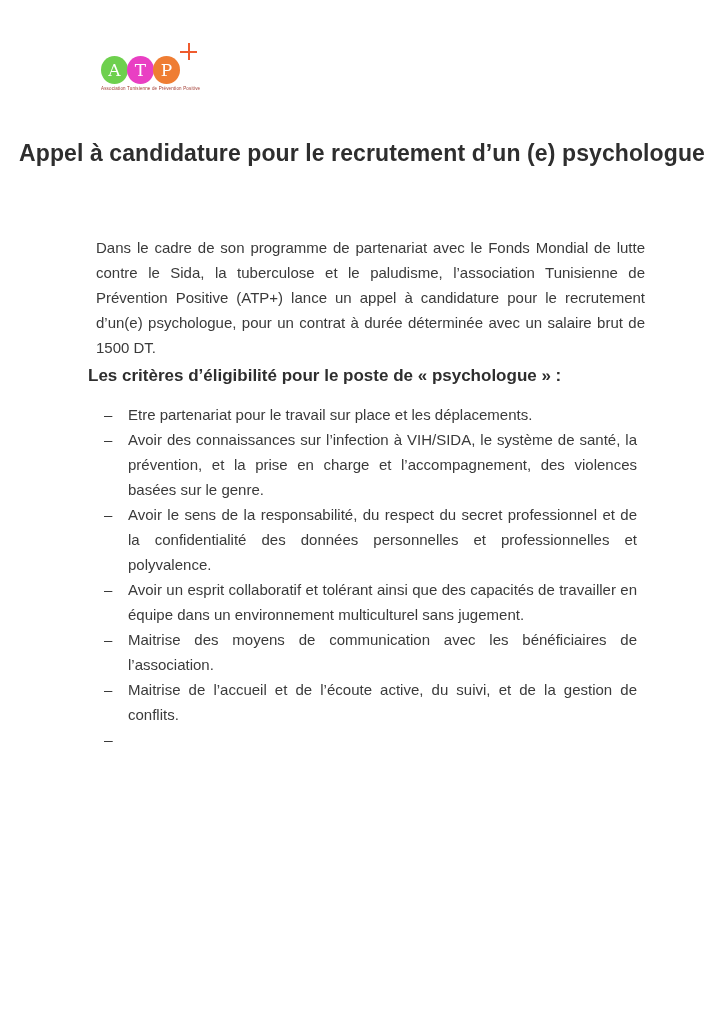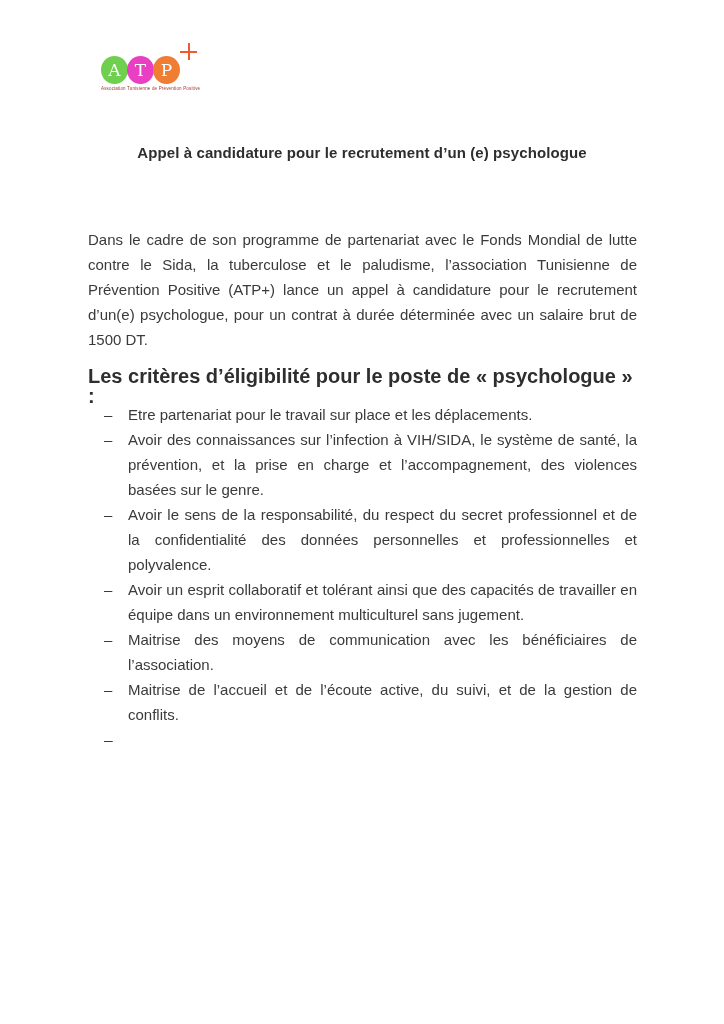--- a/index.html
+++ b/index.html
@@ -73,43 +73,43 @@
   }
 
   
   .title {
     position: absolute;
     top: 142px;
     left: 0;
     width: 100%;
     margin: 0;
     text-align: center;
-    font-size: 15px;
+    font-size: 23px;
     line-height: 22px;
     font-weight: 700;
     color: #2e2e2e;
     letter-spacing: 0.1px;
   }
   .intro {
     position: absolute;
     top: 227px;
     left: 88px;
     width: 549px;
-    margin: 0;
+    margin: 8px;
     font-size: 15px;
     line-height: 25px;
     text-align: justify;
   }
   .criteria-heading {
     position: absolute;
     top: 366px;
     left: 88px;
     width: 549px;
     margin: 0;
-    font-size: 20px;
+    font-size: 17px;
     line-height: 20px;
     font-weight: 700;
     color: #2e2e2e;
   }
   .criteria-list {
     position: absolute;
     top: 402px;
     left: 88px;
     width: 549px;
     margin: 0;

